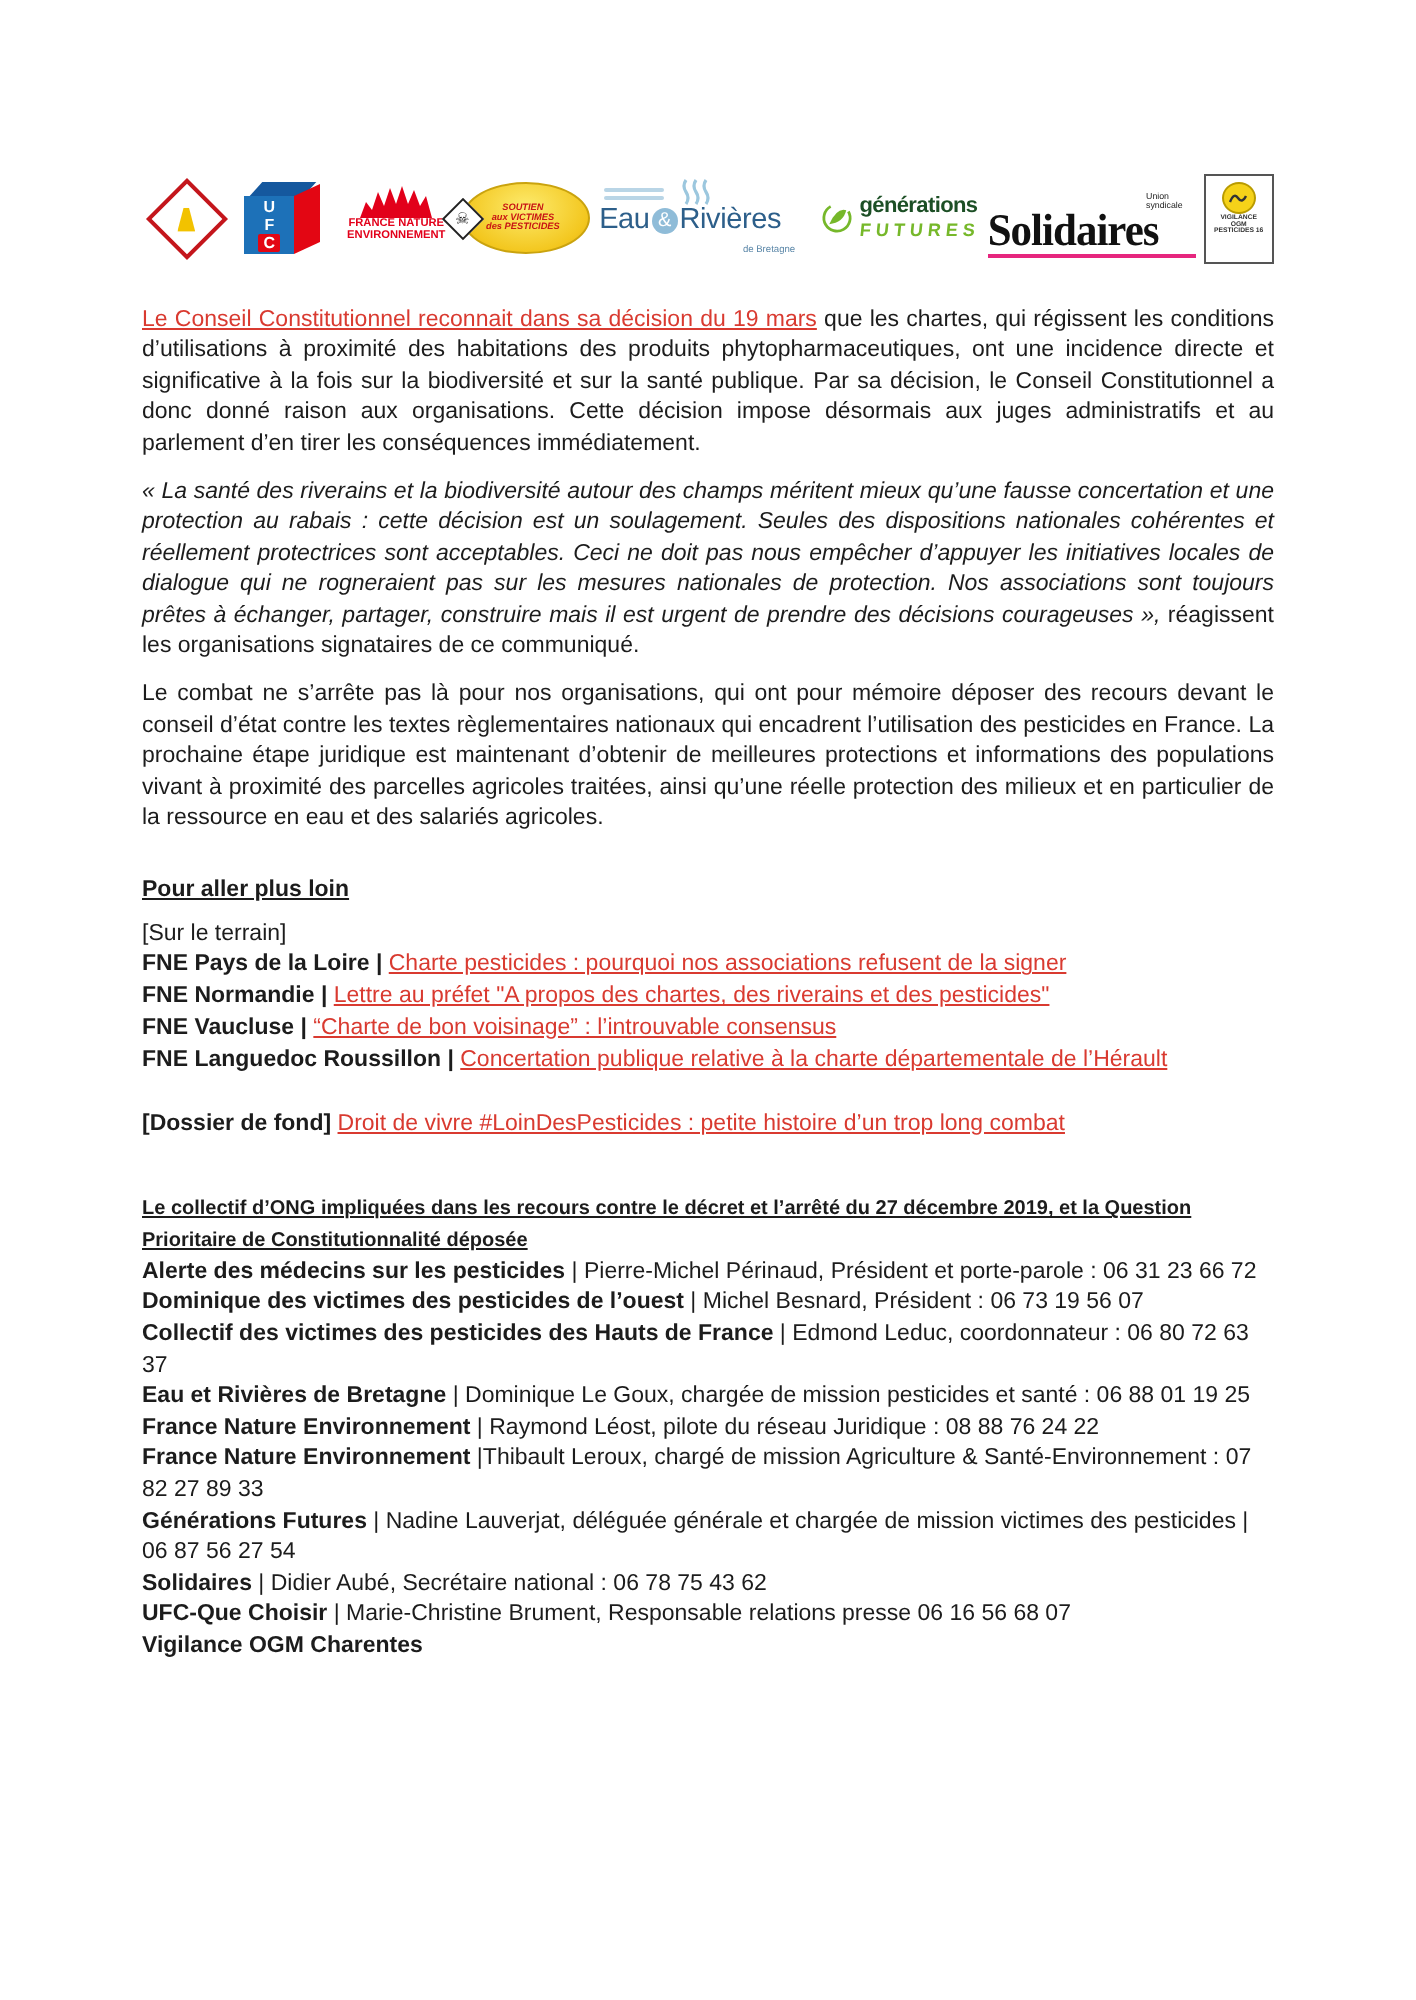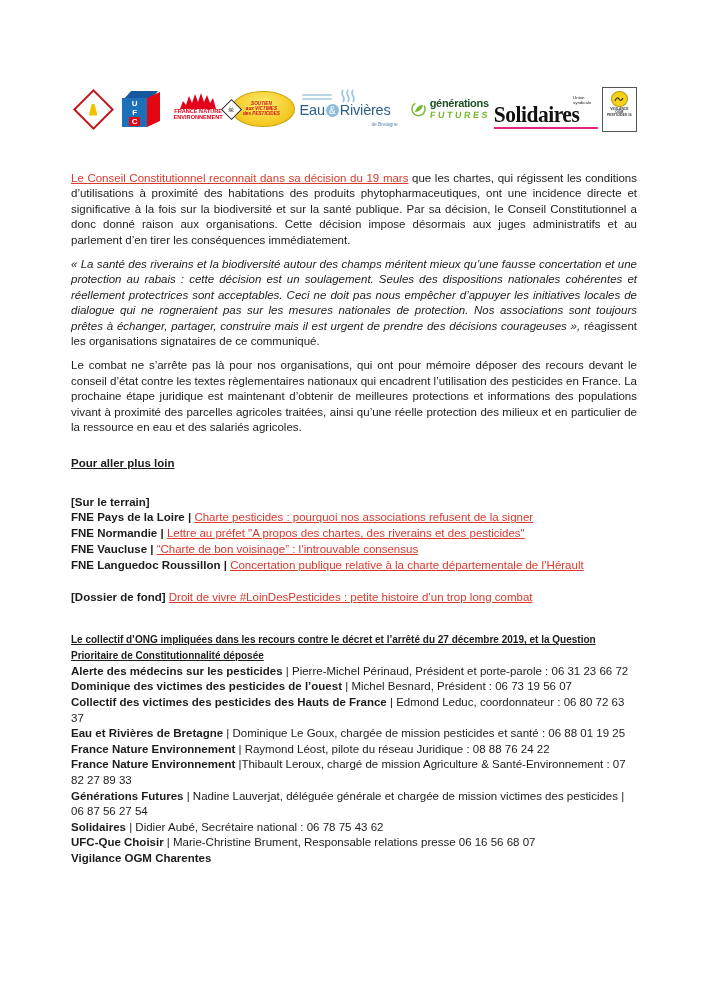--- a/index.html
+++ b/index.html
@@ -85,23 +85,23 @@
 
   
   .vigilance{width:35px;height:45px;border:1px solid #555;background:#fff;
     flex-direction:column;justify-content:flex-start;padding-top:3px;box-sizing:border-box;}
   .vig-circle{width:15px;height:15px;border-radius:50%;background:#f5d219;border:1px solid #b99b00;
     display:flex;align-items:center;justify-content:center;}
   .vig-text{color:#333;font-weight:bold;font-size:8px;line-height:8px;transform:scale(0.42);
     transform-origin:center top;text-align:center;white-space:nowrap;}
 
   
-  .intro{margin-top:39px;}
+  .intro{margin-top:21px;}
   .section-heading{font-size:11.5px;font-weight:bold;text-decoration:underline;margin:20px 0 0;}
-  .terrain-label{margin-top:24px;font-weight:bold;}
+  .terrain-label{margin-top:7px;font-weight:normal;}
   .link-line{line-height:15.8px;}
   .dossier-line{margin-top:16px;line-height:15.8px;}
   .collective-heading{font-size:10px;font-weight:bold;text-decoration:underline;margin:27px 0 0;line-height:15.8px;}
   .contact{line-height:15.6px;}
 </style>
 </head>
 <body>
 
 <div class="page">
 

